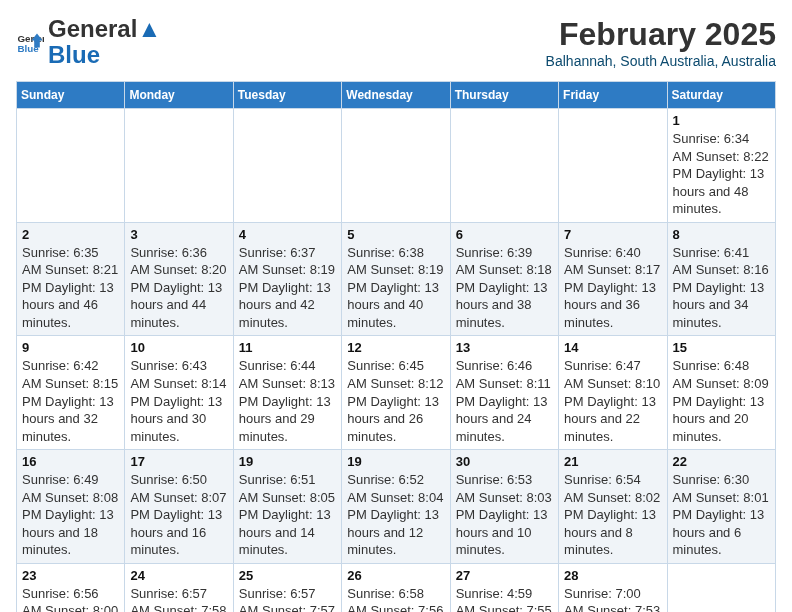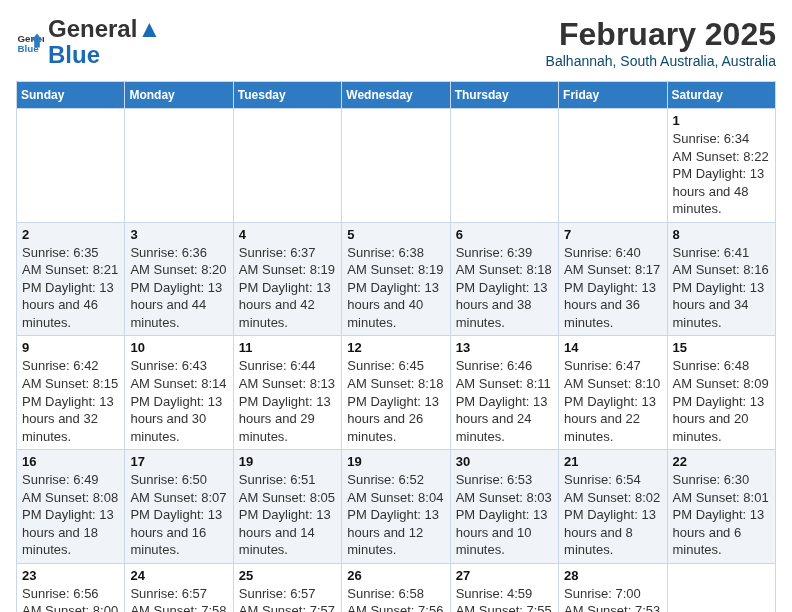--- a/index.html
+++ b/index.html
@@ -205,21 +205,21 @@
         <td>
           <div class="day-number">11</div>
           <div class="day-info">Sunrise: 6:44 AM
 Sunset: 8:13 PM
 Daylight: 13 hours
 and 29 minutes.</div>
         </td>
         <td>
           <div class="day-number">12</div>
           <div class="day-info">Sunrise: 6:45 AM
-Sunset: 8:18 PM
+Sunset: 8:12 PM
 Daylight: 13 hours
 and 26 minutes.</div>
         </td>
         <td>
           <div class="day-number">13</div>
           <div class="day-info">Sunrise: 6:46 AM
 Sunset: 8:11 PM
 Daylight: 13 hours
 and 24 minutes.</div>
         </td>

